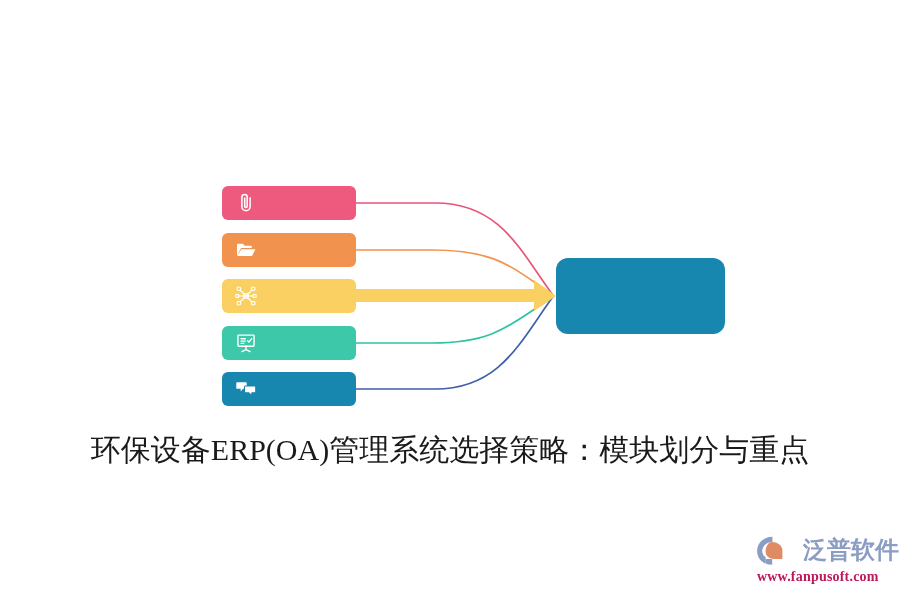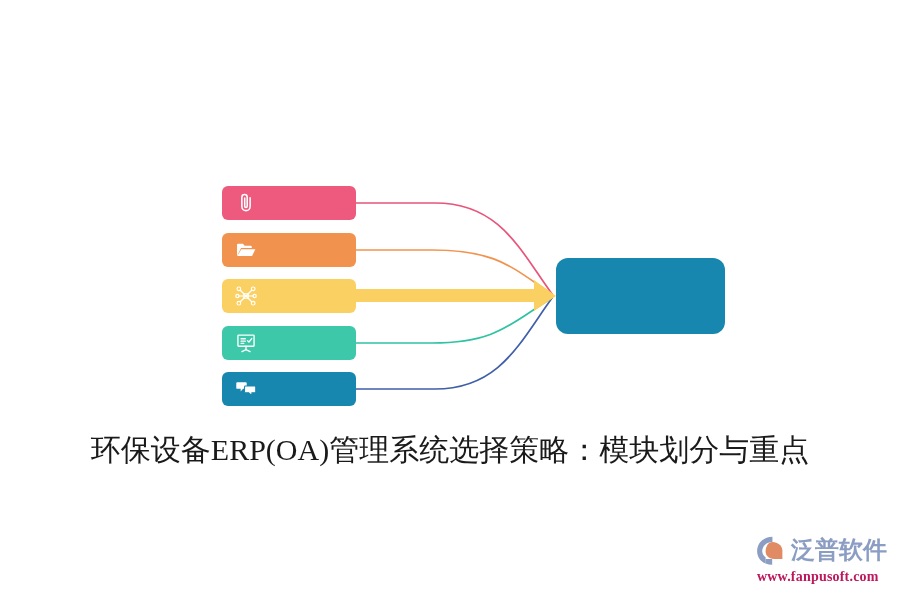--- a/index.html
+++ b/index.html
@@ -88,20 +88,21 @@
     top: 533px;
     width: 140px;
     height: 56px;
   }
   #brand-row {
     position: absolute;
     left: 0;
     top: 0;
     display: flex;
     align-items: center;
+    gap: 12px;
   }
   #brand-mark {
     width: 34px;
     height: 34px;
     flex: 0 0 auto;
   }
   #brand-name {
     font-family: "DejaVu Sans", "Liberation Sans", sans-serif;
     font-size: 24px;
     line-height: 26px;

